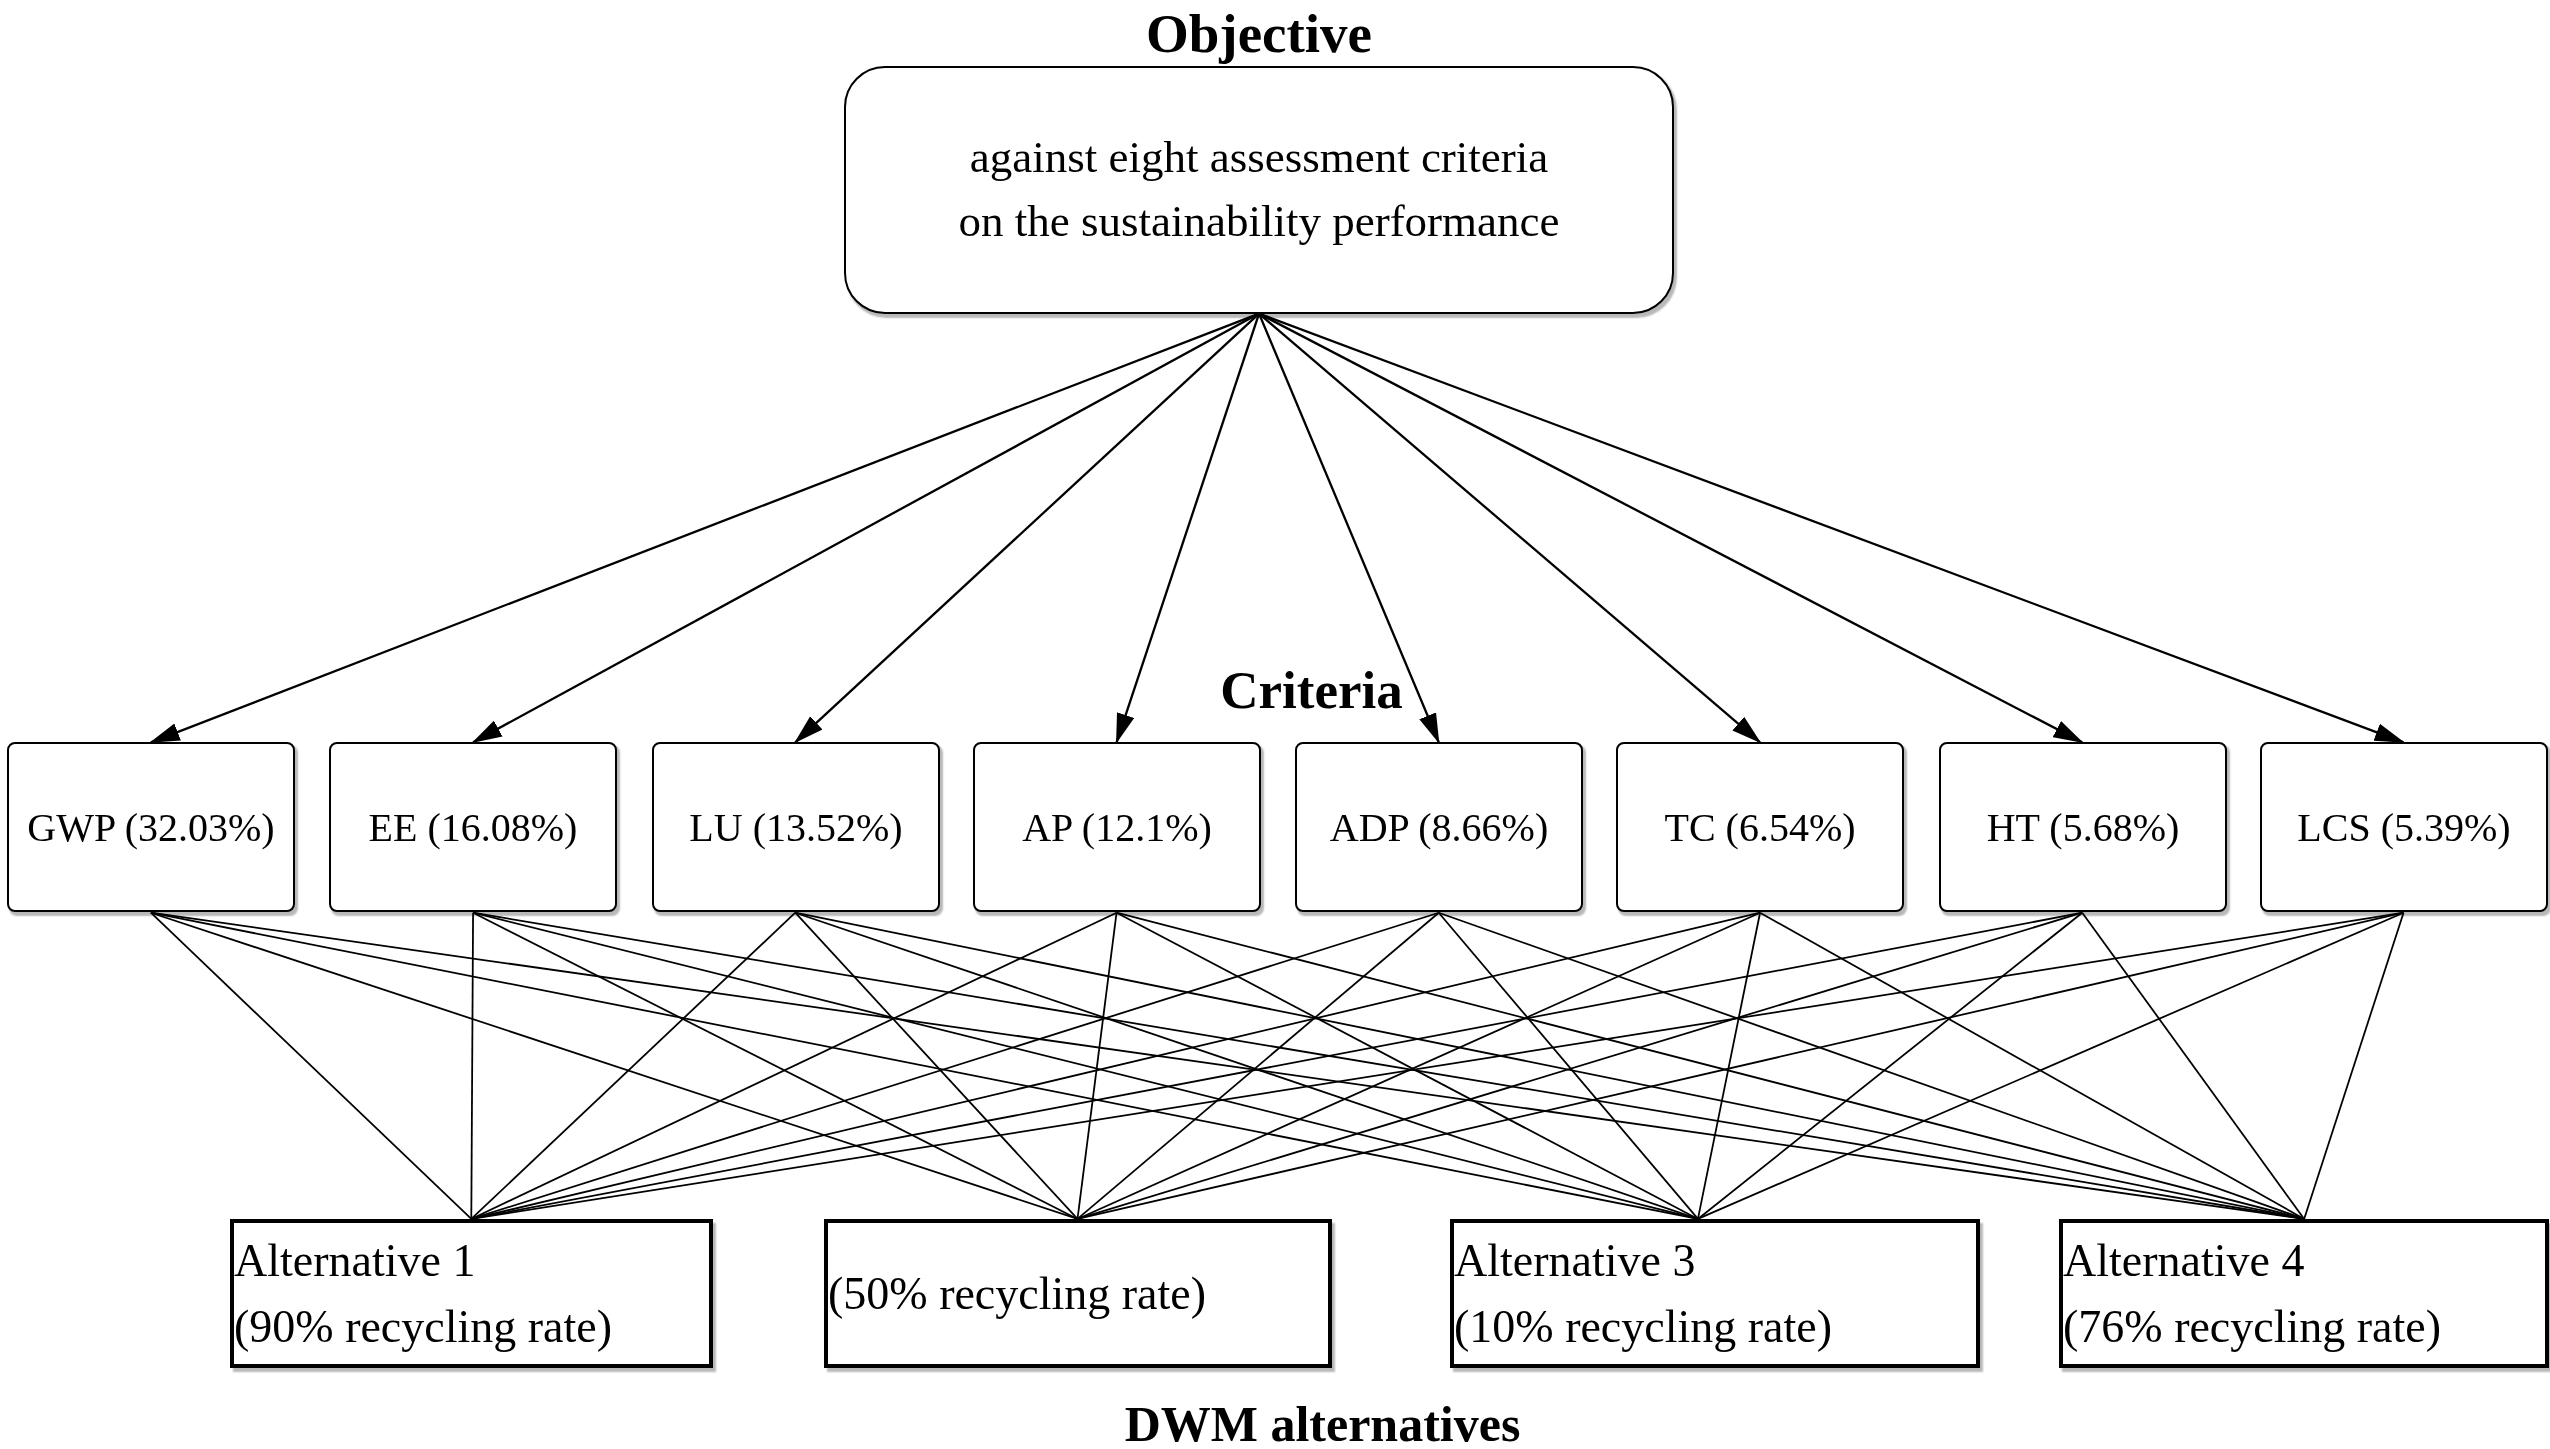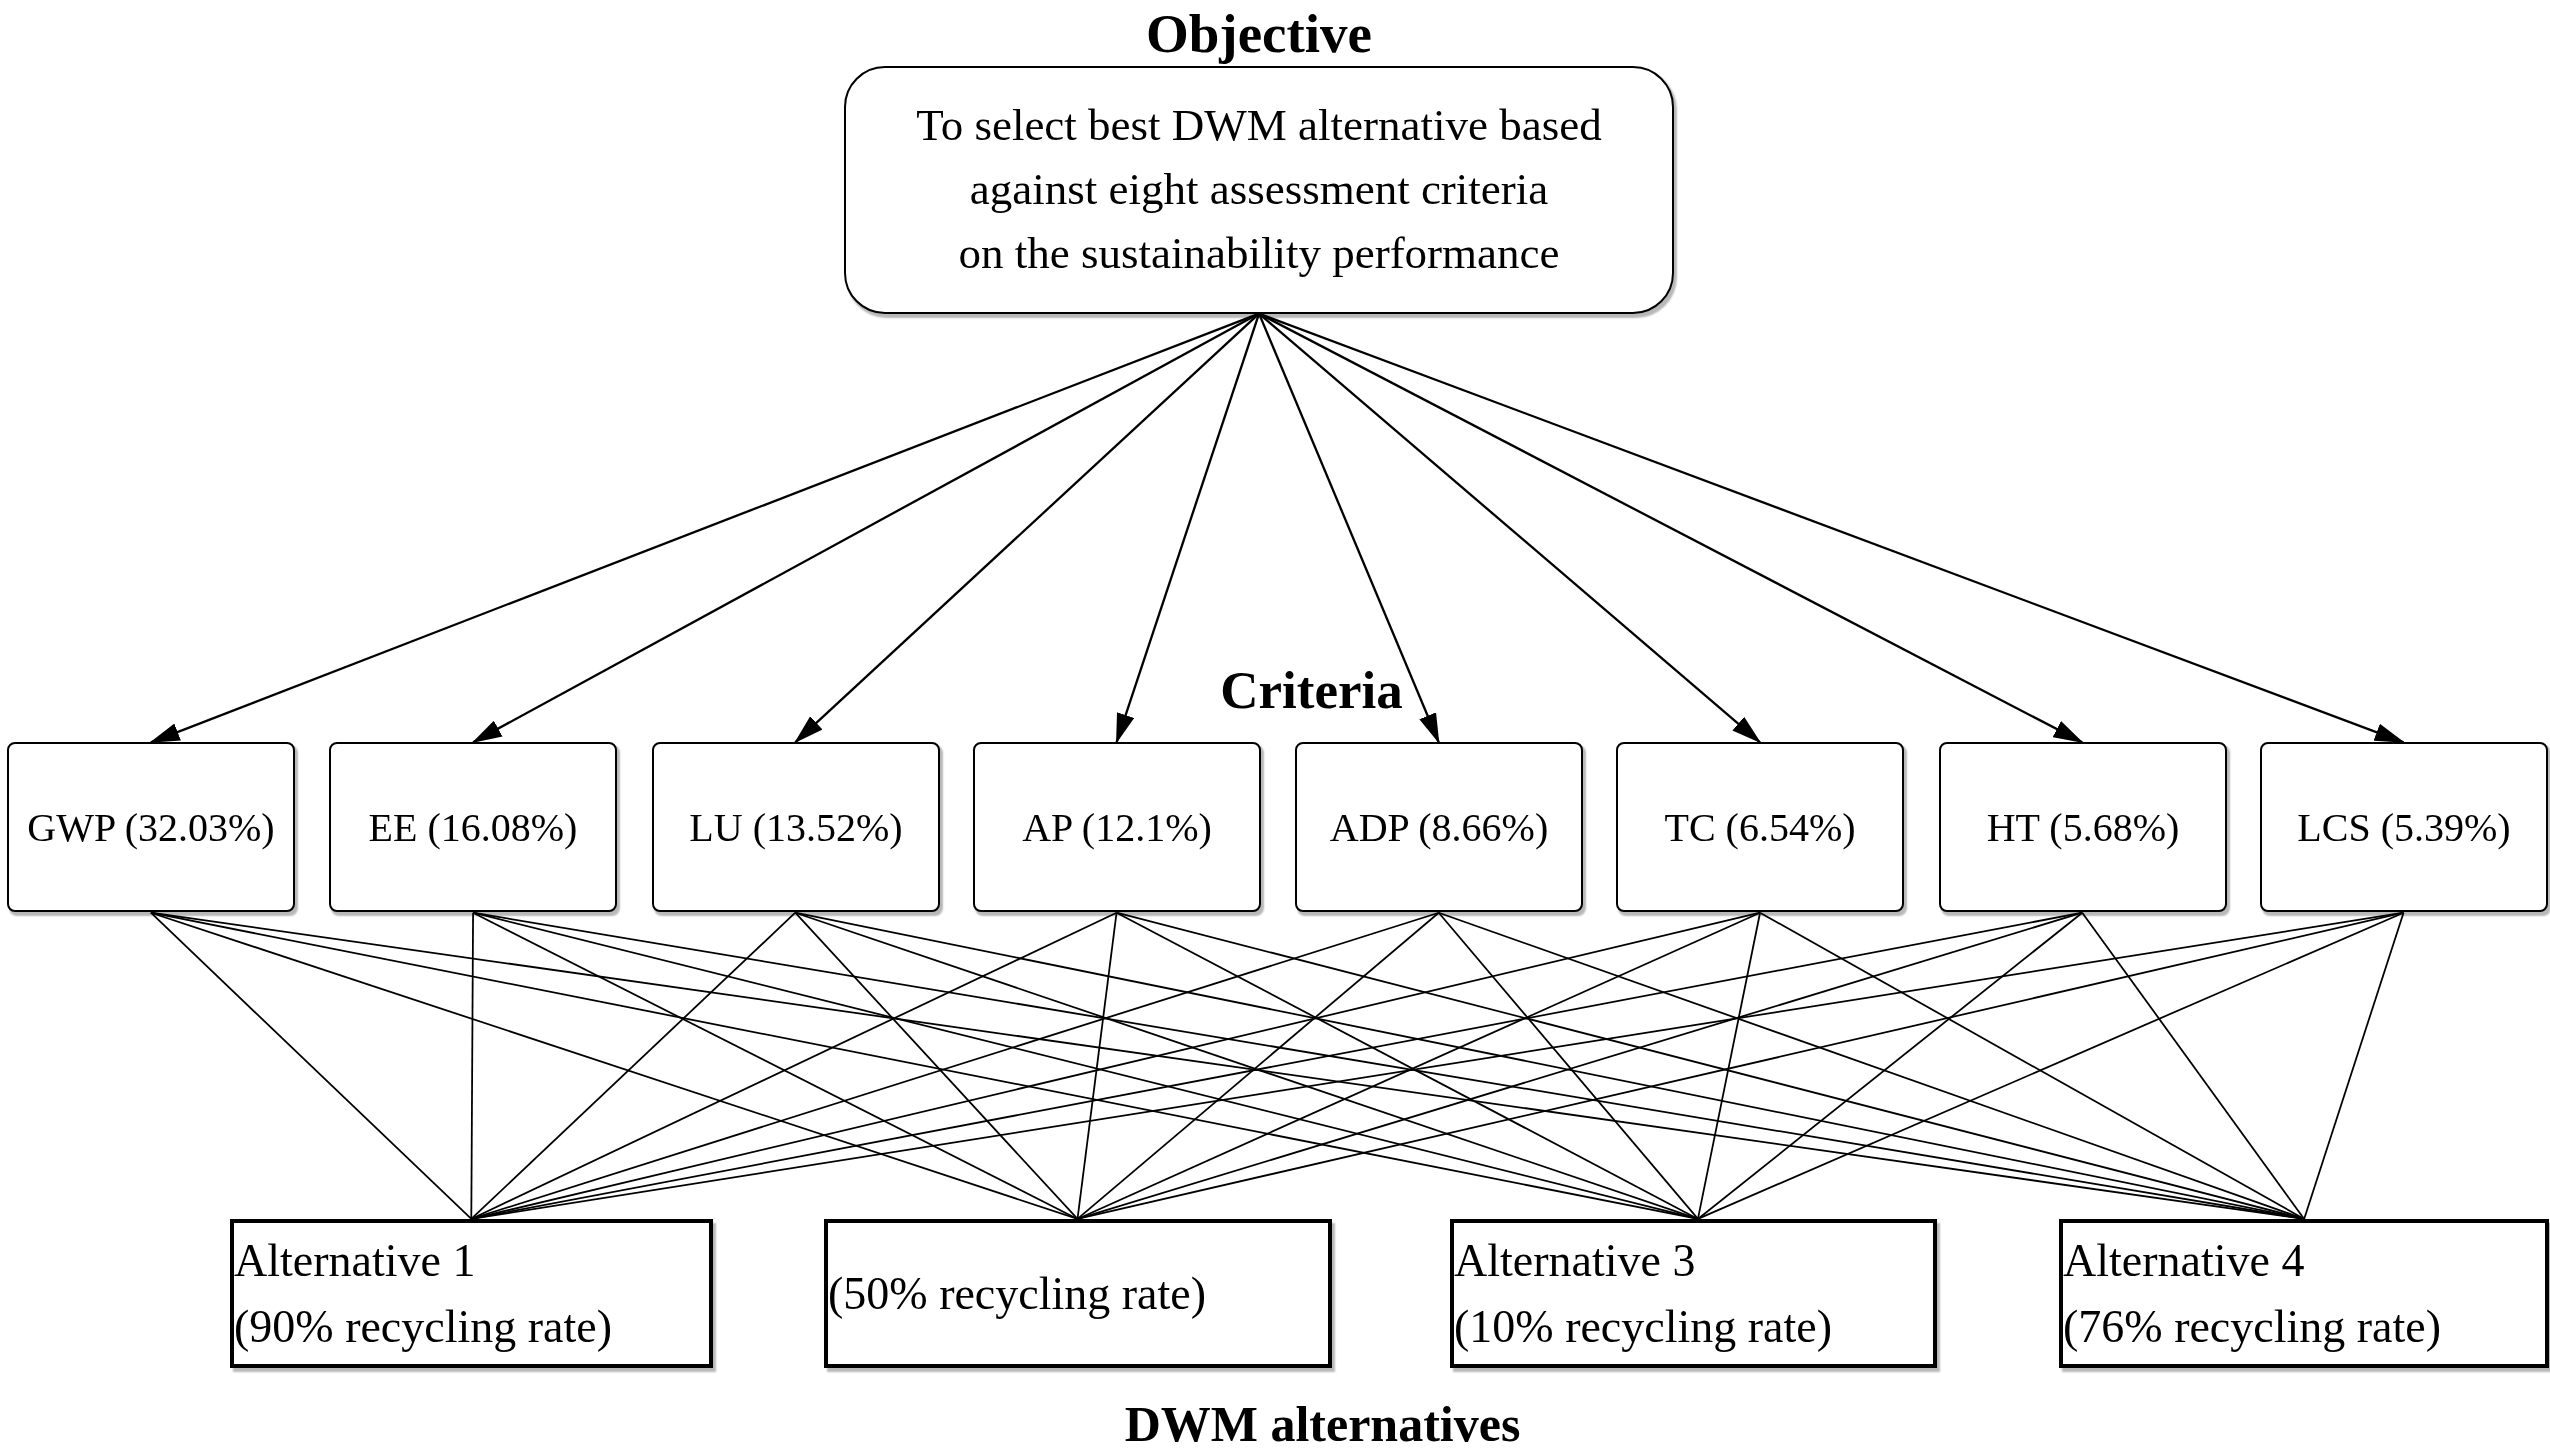--- a/index.html
+++ b/index.html
@@ -88,21 +88,21 @@
     display: flex;
     flex-direction: column;
     justify-content: center;
     text-align: left;
     font-size: 46px;
     line-height: 1.42;
     white-space: nowrap;
   }
   .a1 { left: 230px;  width: 483px; }
   .a2 { left: 824px;  width: 508px; }
-  .a3 { left: 1450px; width: 487px; }
+  .a3 { left: 1450px; width: 530px; }
   .a4 { left: 2059px; width: 490px; }
 </style>
 </head>
 <body>
 
 <div class="canvas" id="canvas">
 
   <svg class="wires" id="wires" xmlns="http://www.w3.org/2000/svg" width="2550" height="1450" viewBox="0 0 2873 1633">
     <defs>
       <marker id="ah" viewBox="0 0 10 6" refX="9.5" refY="3" markerWidth="34" markerHeight="21" orient="auto" markerUnits="userSpaceOnUse">
@@ -147,21 +147,20 @@
       <line x1="2346" y1="1028" x2="2596" y2="1373" class="wire"></line>
       <line x1="2708" y1="1028" x2="531" y2="1373" class="wire"></line>
       <line x1="2708" y1="1028" x2="1214" y2="1373" class="wire"></line>
       <line x1="2708" y1="1028" x2="1913" y2="1373" class="wire"></line>
       <line x1="2708" y1="1028" x2="2596" y2="1373" class="wire"></line>
     </svg>
 
   <div class="heading" id="objHeading">Objective</div>
 
   <div class="obj-box" id="objBox">
-    <div>To select best DWM alternative based</div>
     <div>against eight assessment criteria</div>
     <div>on the sustainability performance</div>
   </div>
 
   <div class="heading" id="critHeading">Criteria</div>
 
   <div class="crit-box c0">
     <span>GWP (32.03%)</span>
   </div>
   <div class="crit-box c1">

